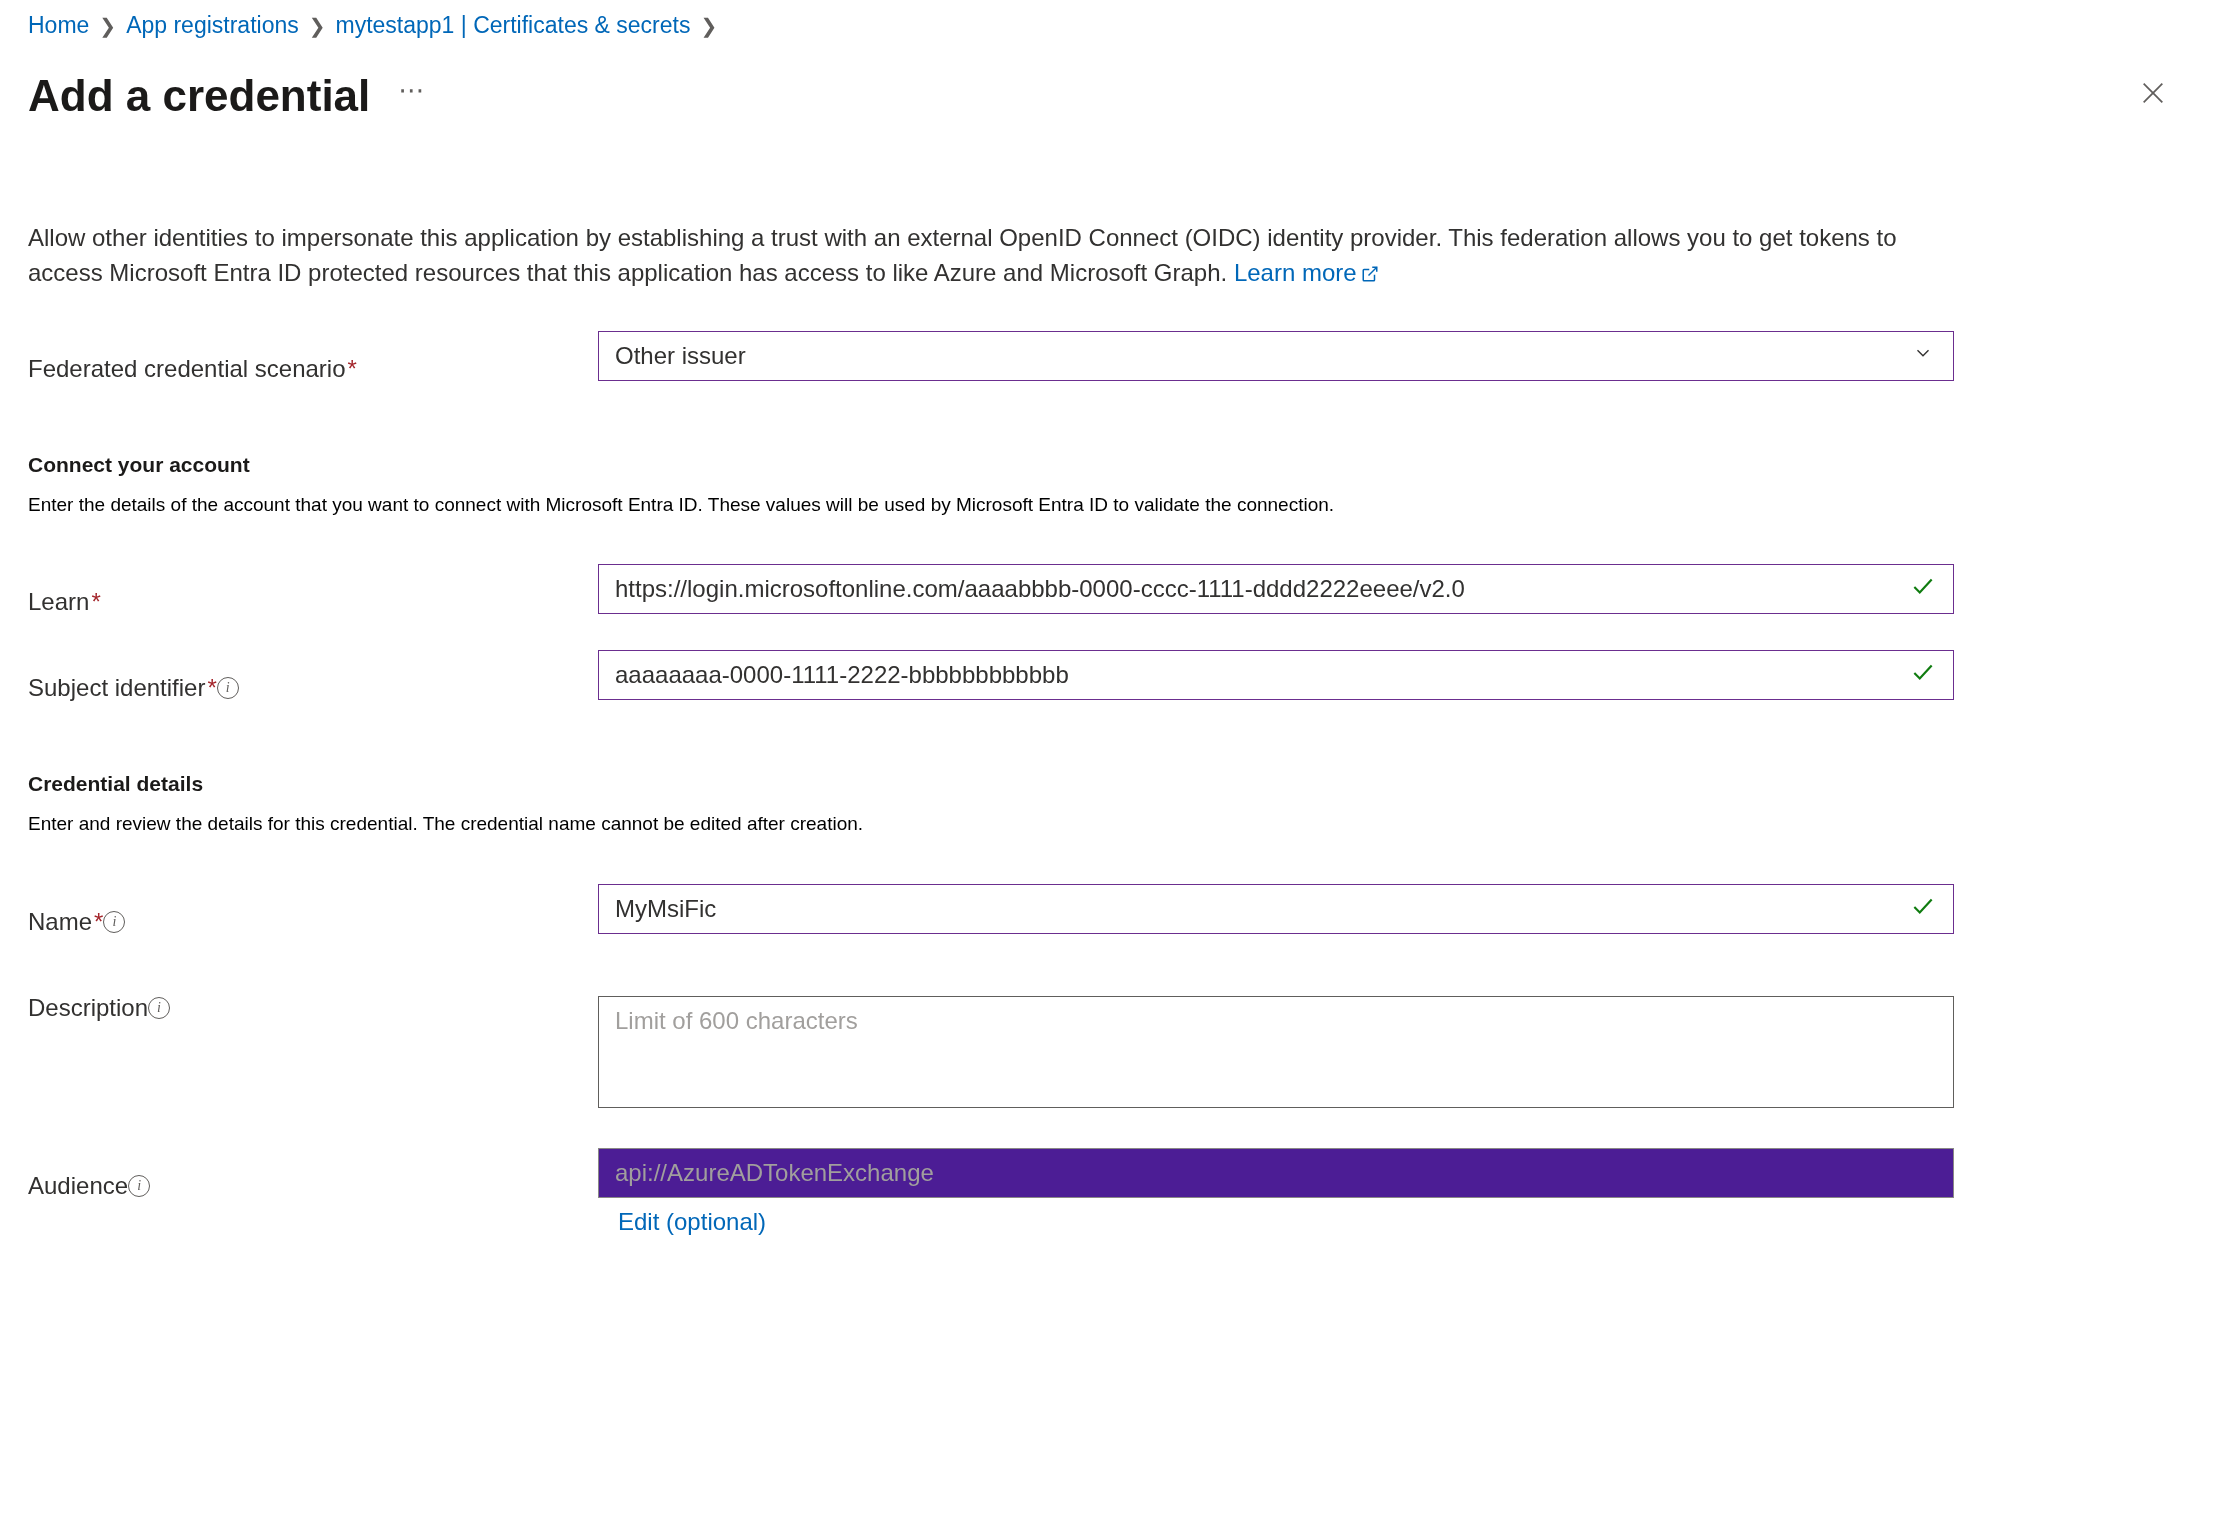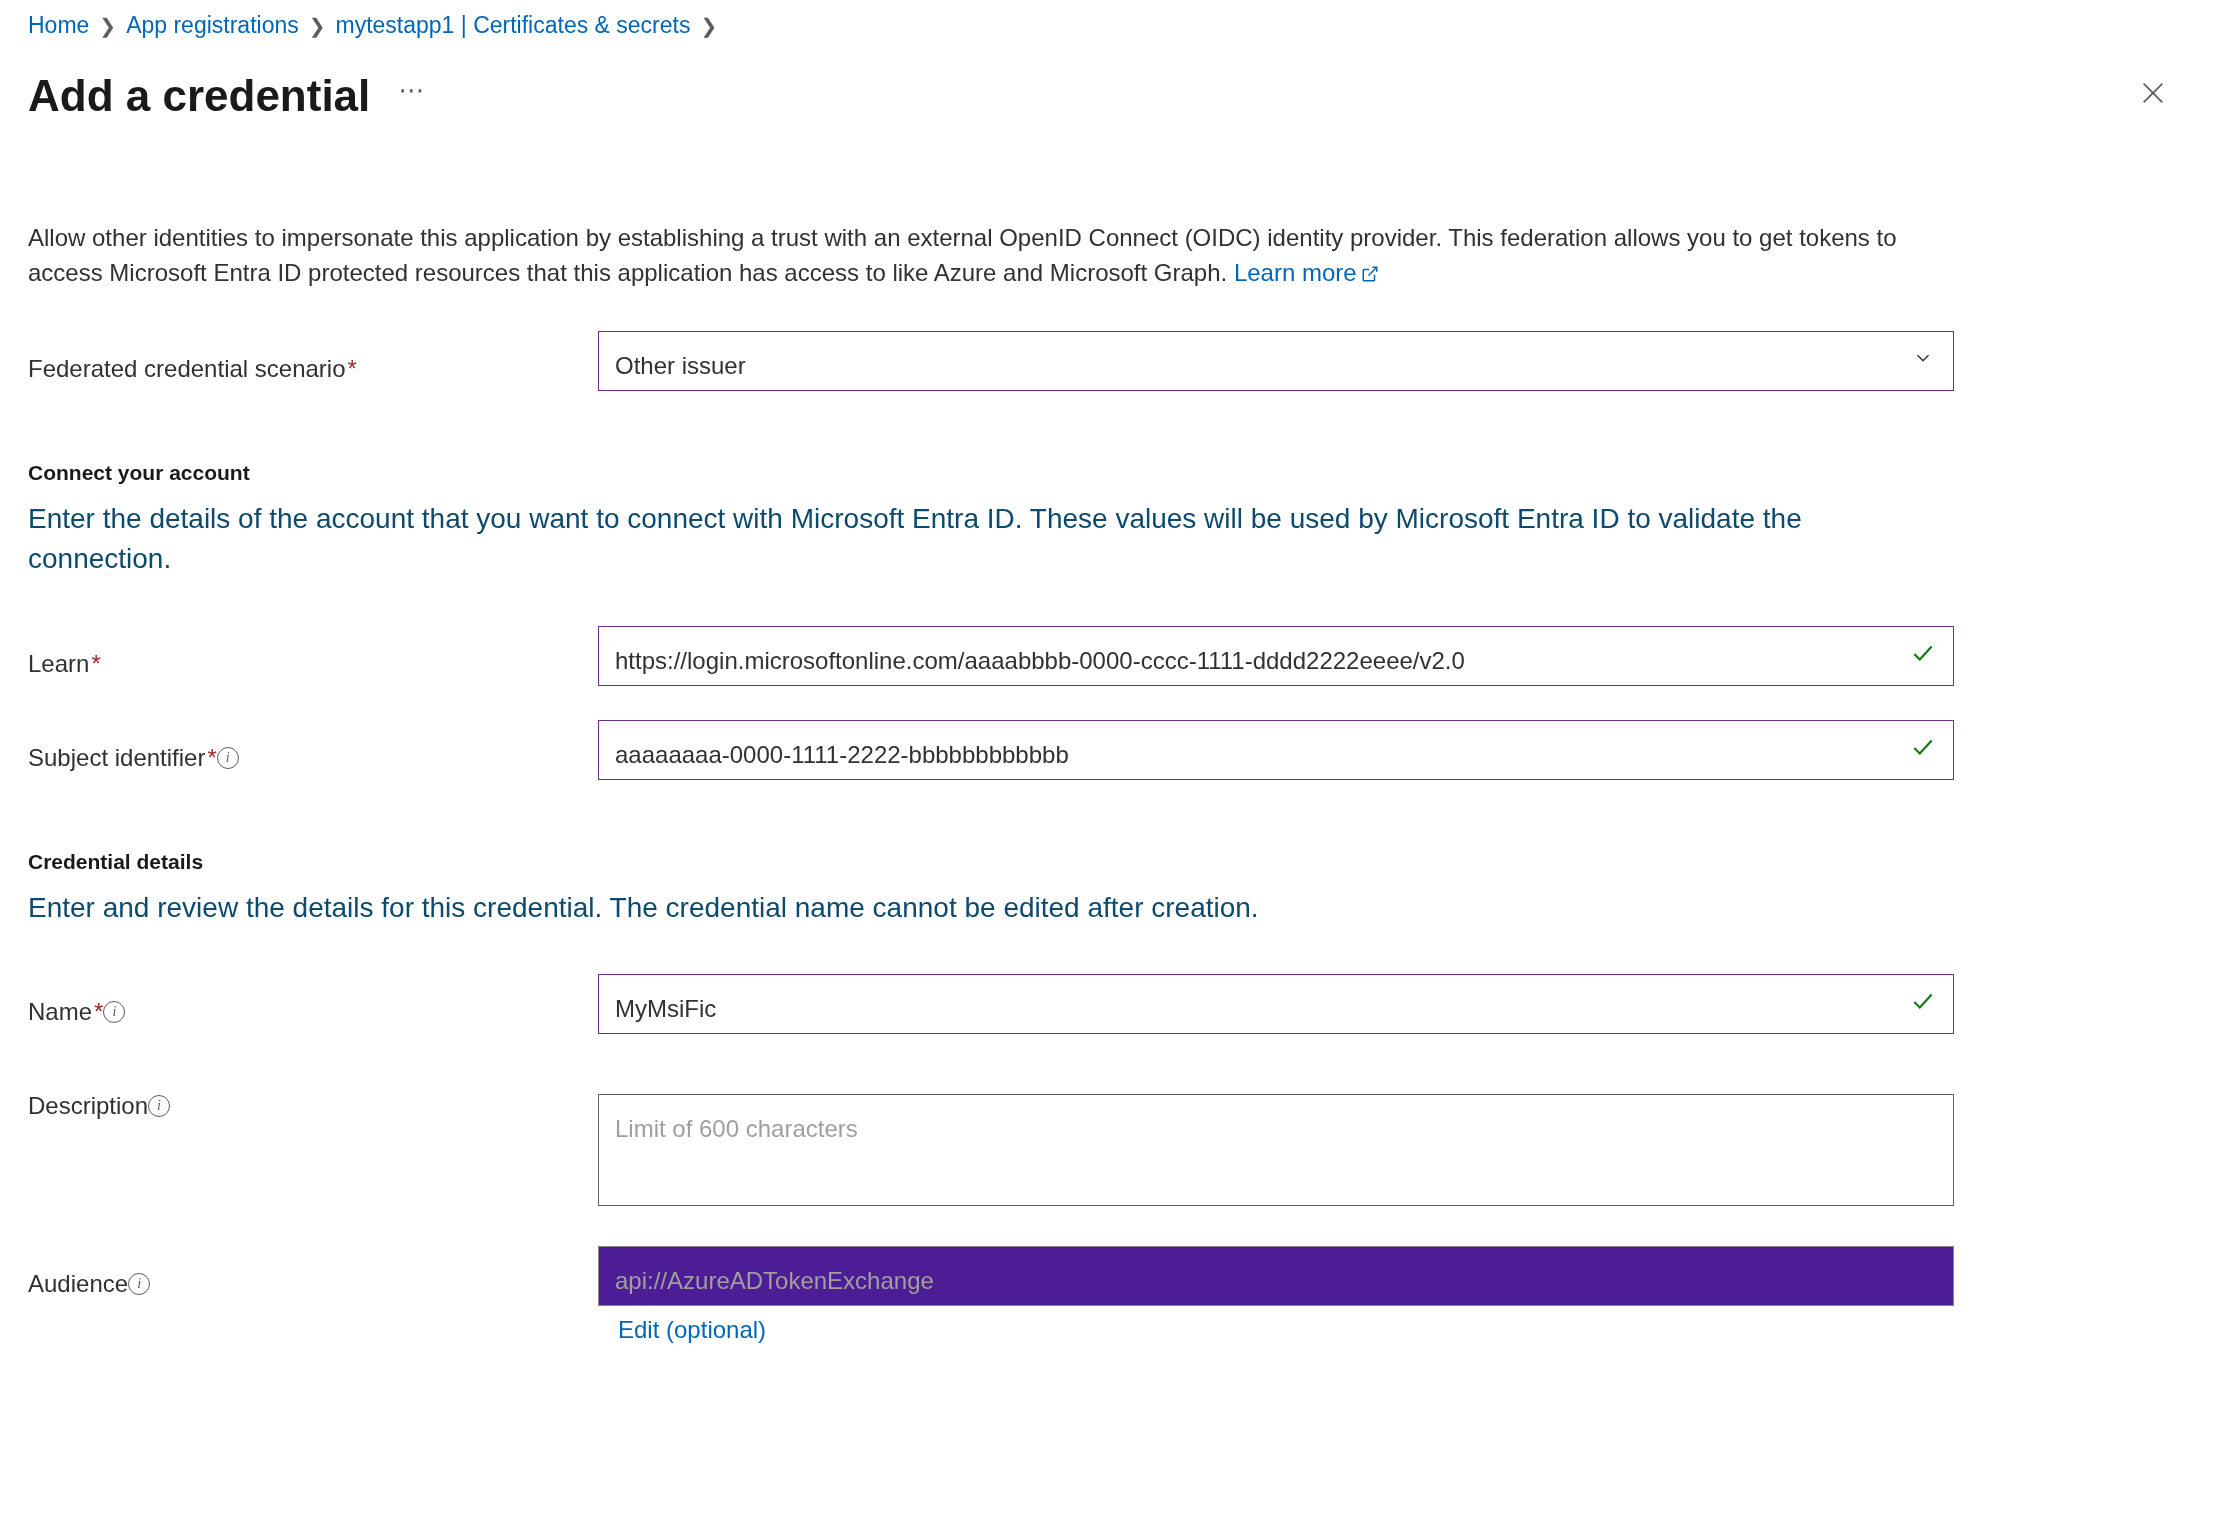--- a/index.html
+++ b/index.html
@@ -52,21 +52,21 @@
     .info-icon {
       display: inline-flex; align-items: center; justify-content: center;
       width: 22px; height: 22px; border: 1.5px solid #605e5c; border-radius: 50%;
       font-size: 14px; color: #605e5c; font-style: italic; font-family: Georgia, serif;
       cursor: default;
     }
     .field-input-wrap { flex: 1; max-width: 1356px; position: relative; }
     .text-input, .select-box, .textarea-input {
       width: 100%;
       border: 1.5px solid #6b2e8f;
-      padding: 20px 52px 10px 16px;
+      padding: 10px 52px 10px 16px;
       font-size: 24px;
       font-family: inherit;
       color: #323130;
       background: #fff;
       outline: none;
     }
     .select-box { cursor: pointer; padding-right: 56px; }
     .textarea-input {
       height: 112px;
       resize: none;
@@ -81,21 +81,21 @@
     }
     .chevron-down {
       position: absolute; right: 20px; top: 50%; transform: translateY(-50%);
       pointer-events: none;
     }
     .check-icon {
       position: absolute; right: 18px; top: 50%; transform: translateY(-50%);
       color: #107c10;
     }
     h2.section-title { font-size: 21px; font-weight: 600; margin-top: 70px; margin-bottom: 14px; color: #1b1a19; }
-    .section-desc { font-size: 28px; color: #0c4a6e; margin-bottom: 46px; max-width: 1870px; line-height: 1.45; }
+    .section-desc { font-size: 19px; color: #000000; margin-bottom: 46px; max-width: 1870px; line-height: 1.45; }
     .edit-link { color: #0067b8; font-size: 24px; text-decoration: none; cursor: pointer; display: inline-block; margin-top: 10px; margin-left: 20px; }
     ::placeholder { color: #a19f9d; opacity: 1; }
   </style>
 </head>
 <body>
 
 <div class="content">
 
   <nav class="breadcrumb">
     <a>Home</a>

